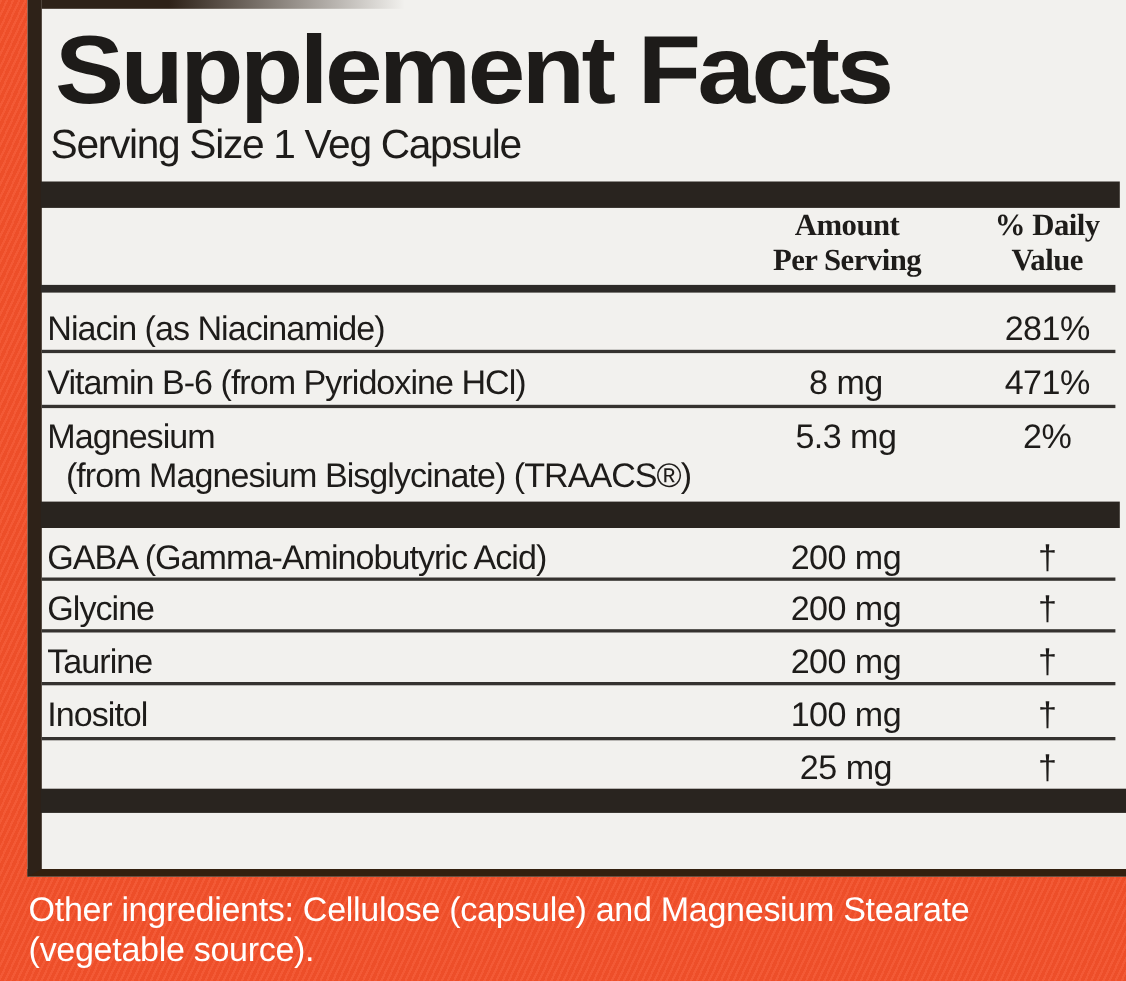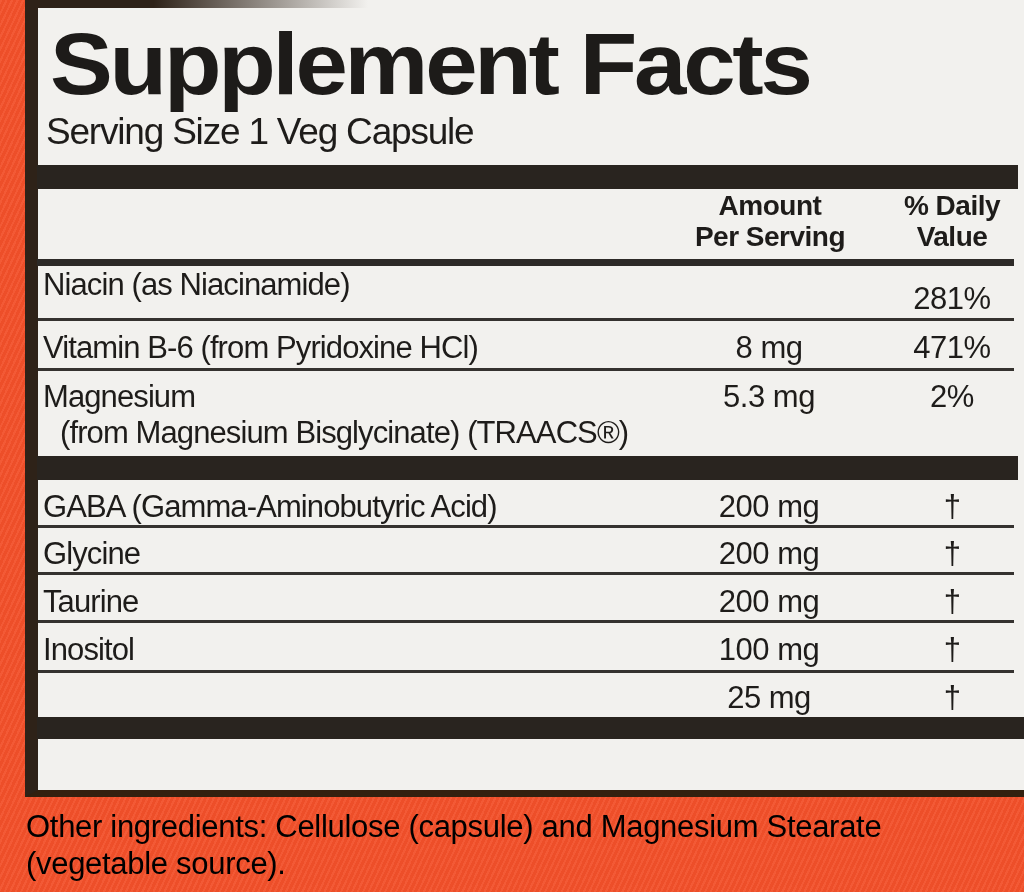--- a/index.html
+++ b/index.html
@@ -31,31 +31,31 @@
     left:50px;top:16px;font-size:88px;font-weight:bold;letter-spacing:-3px;
     transform:scaleX(1.07);transform-origin:left top;color:#1d1b19;
   }
   .serving{left:46px;top:112px;font-size:37px;letter-spacing:-1.2px;}
   .bar{position:absolute;left:37px;width:981px;background:#29241f;}
   .bar1{top:165px;height:24px;}
   .bar2{top:456px;height:24px;}
   .bar3{top:717px;height:22px;width:987px;}
   .hrule{position:absolute;left:37px;width:977px;top:259px;height:7px;background:#2d2a27;}
   .rule{position:absolute;left:38px;width:976px;height:3px;background:#35322f;}
-  .hdr{font-weight:bold;font-size:28px;line-height:31px;text-align:center;letter-spacing:-0.5px;}
+  .hdr{font-weight:bold;font-size:28px;line-height:31px;text-align:center;letter-spacing:-0.5px;font-family:Liberation Serif, serif;}
   .hdr-amt{left:640px;width:260px;top:190px;}
   .hdr-dv{left:876px;width:152px;top:190px;}
   .hdr span{display:block;}
   .nm{left:43px;font-size:31px;letter-spacing:-0.9px;}
   .nm2{left:60px;font-size:31px;letter-spacing:-0.9px;}
   .amt{left:640px;width:258px;text-align:center;font-size:31px;letter-spacing:-0.5px;}
   .dv{left:876px;width:152px;text-align:center;font-size:31px;letter-spacing:-0.5px;}
   .it{font-style:italic;}
   .footnote{left:42px;top:749px;font-size:29px;letter-spacing:-0.6px;}
-  .other{left:26px;font-size:31px;letter-spacing:-0.3px;color:#000000;}
+  .other{left:26px;font-size:31px;letter-spacing:-0.3px;color:#ffffff;}
   .other1{top:810px;}
   .other2{top:847px;}
 </style>
 </head>
 <body>
 
 <div class="screen">
 
   <div class="panel"></div>
   <div class="top-edge"></div>
@@ -69,21 +69,21 @@
     <span>Amount</span>
     <span>Per Serving</span>
   </div>
   <div class="abs hdr hdr-dv">
     <span>% Daily</span>
     <span>Value</span>
   </div>
 
   <div class="hrule"></div>
 
-  <div class="abs nm" style="top:268px">Niacin (as Niacinamide)</div>
+  <div class="abs nm" style="top:282px">Niacin (as Niacinamide)</div>
   <div class="abs dv" style="top:282px">281%</div>
   <div class="rule" style="top:318px"></div>
 
   <div class="abs nm" style="top:331px">Vitamin B-6 (from Pyridoxine HCl)</div>
   <div class="abs amt" style="top:331px">8 mg</div>
   <div class="abs dv" style="top:331px">471%</div>
   <div class="rule" style="top:368px"></div>
 
   <div class="abs nm" style="top:380px">Magnesium</div>
   <div class="abs amt" style="top:380px">5.3 mg</div>

